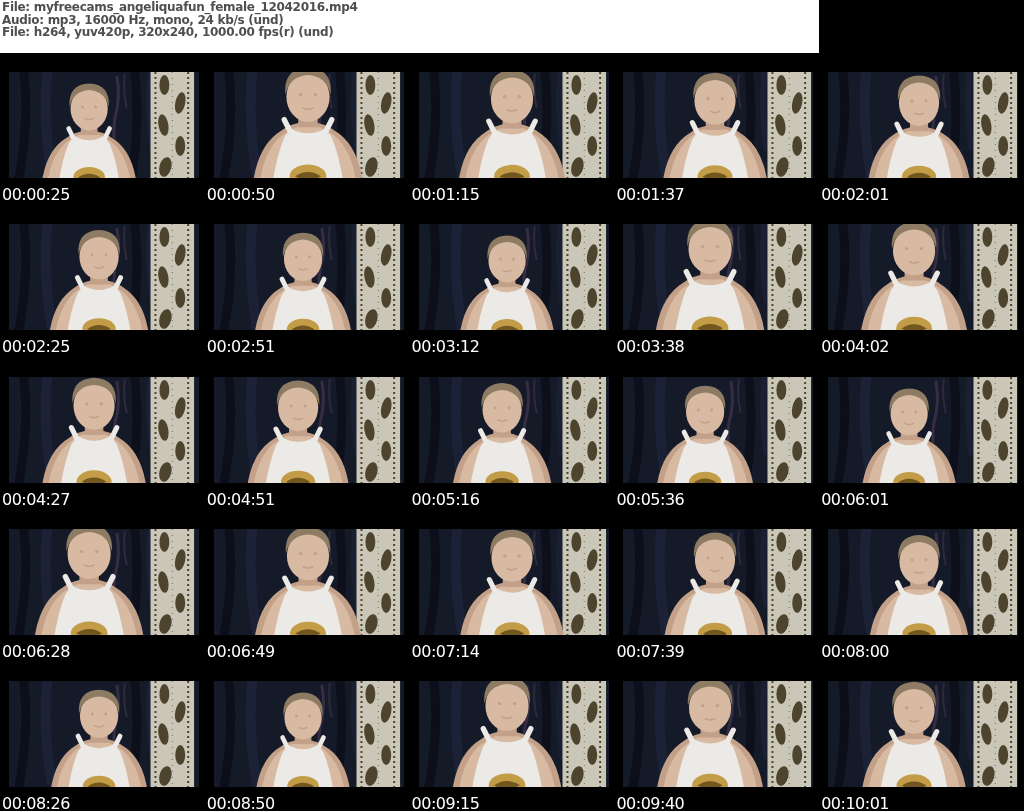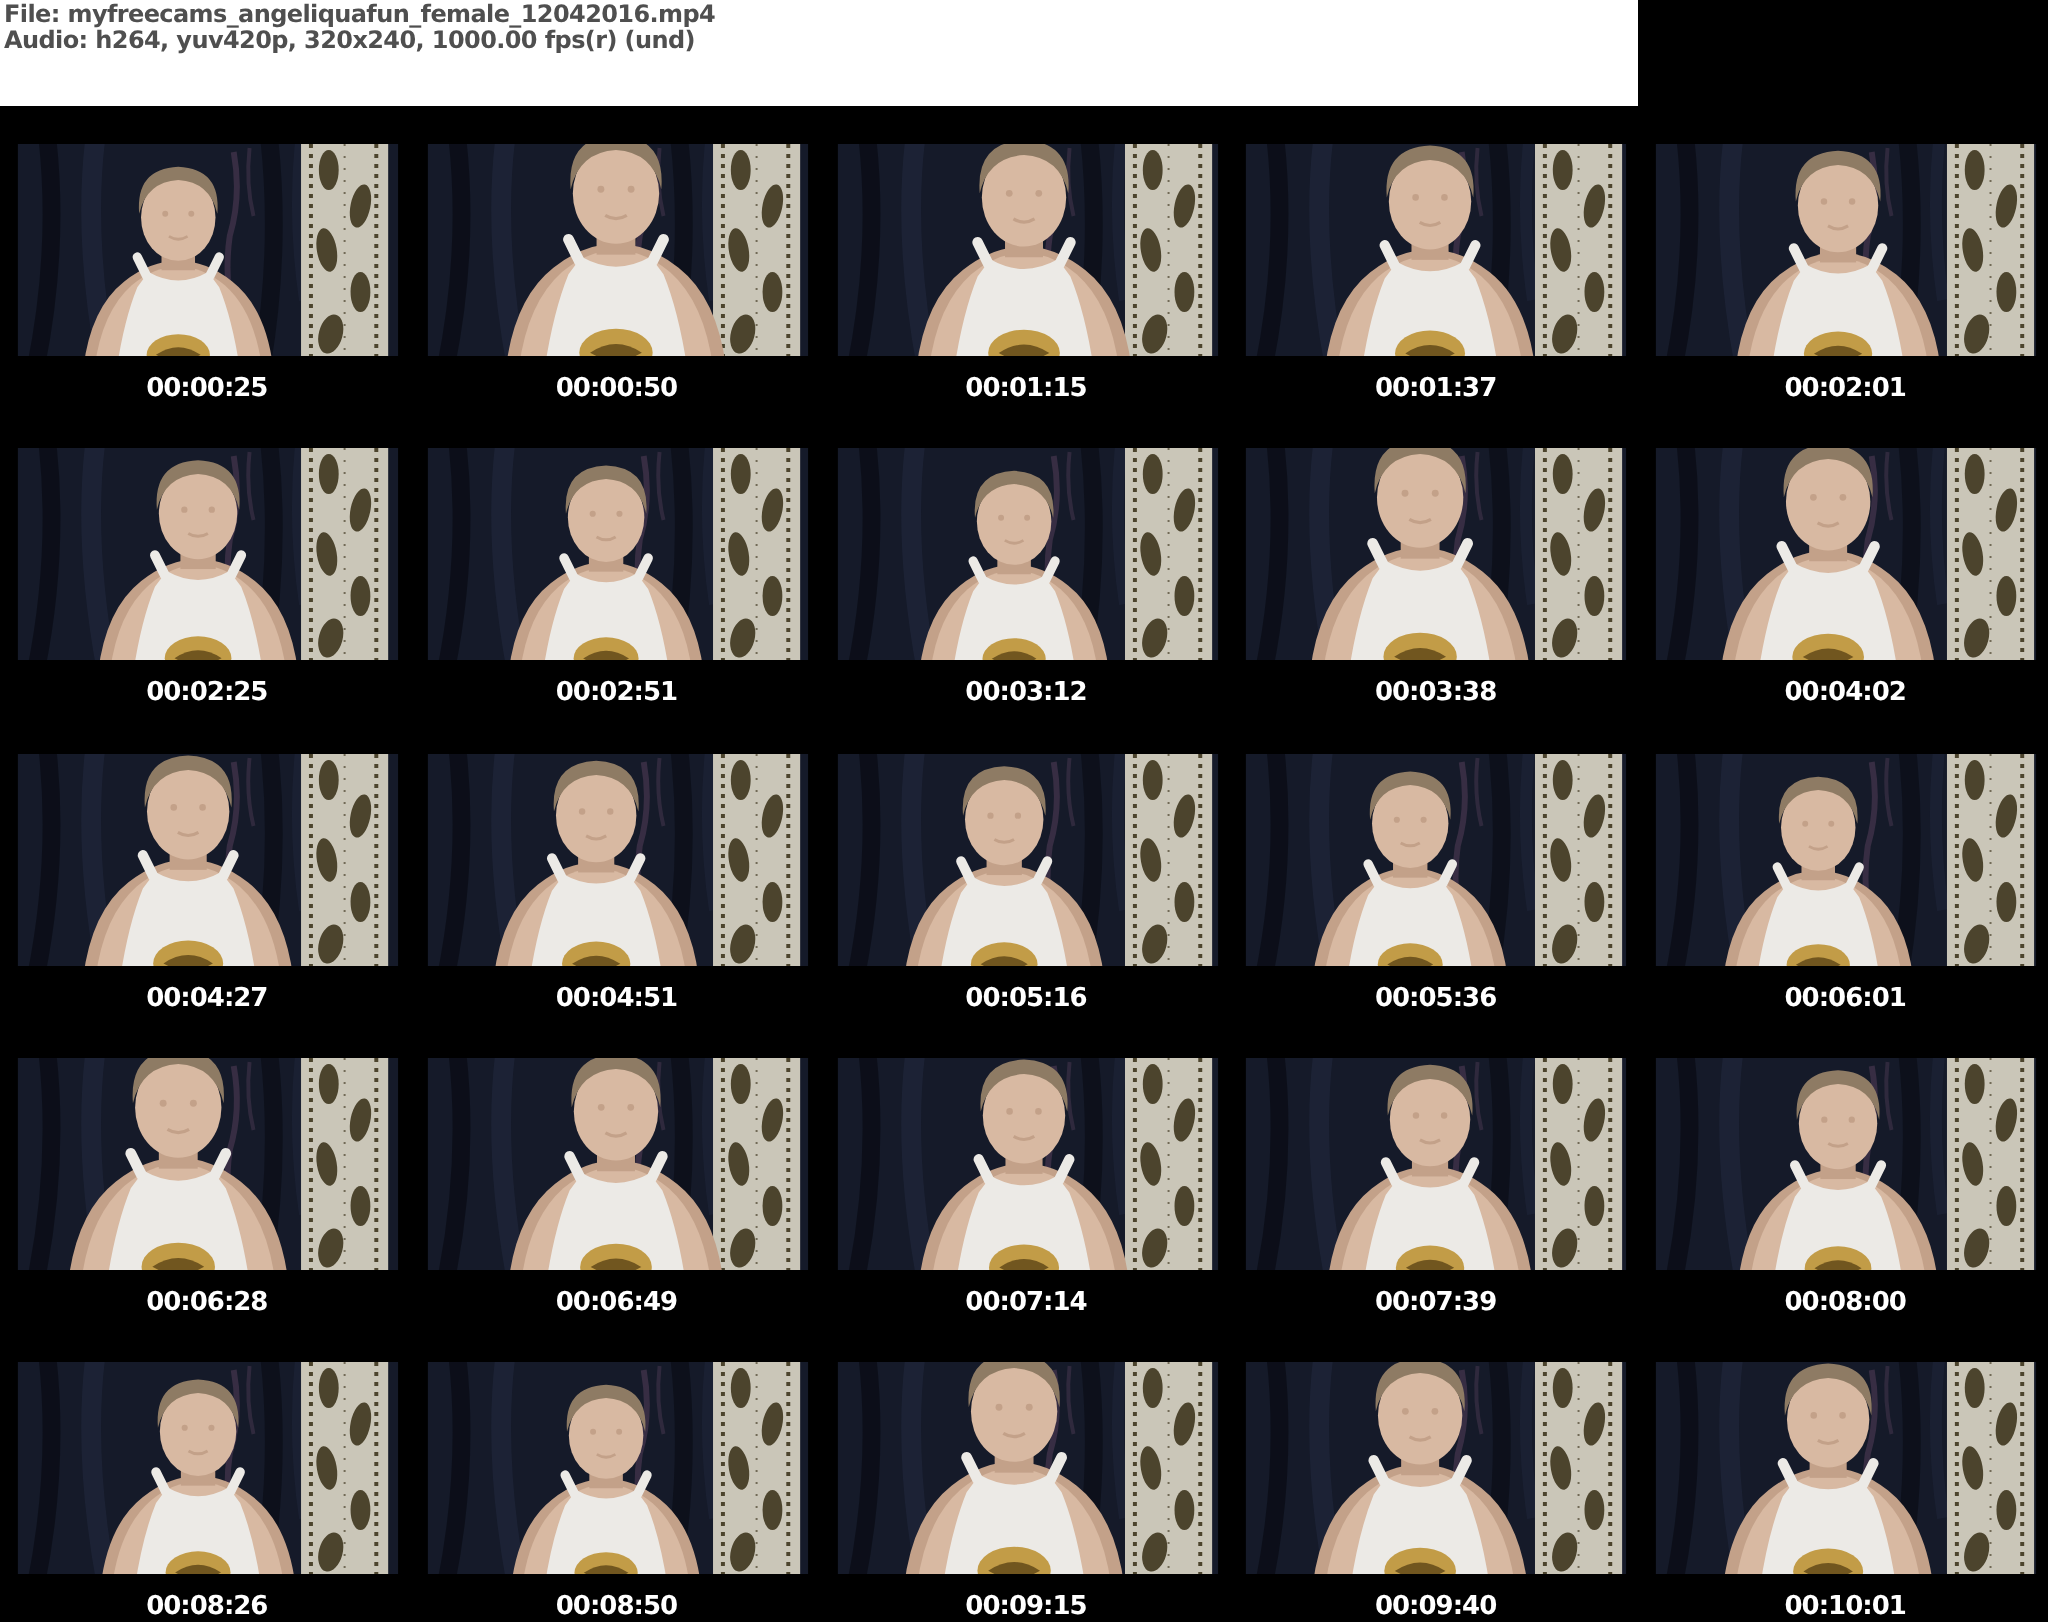--- a/index.html
+++ b/index.html
@@ -33,32 +33,33 @@
   .cell{height:152.33px;}
   .thumb{
     width:201px;height:114px;margin-left:2px;
     background:var(--thumb-bg,#141827);
     overflow:hidden;
   }
   .thumb svg{display:block;width:100%;height:100%;}
   .ts{
     margin:4px 0 0 2px;
     color:var(--ts-color,#fff);
-    font-size:13px;font-weight:bold;line-height:14px;
-    letter-spacing:-0.5px;white-space:nowrap;text-align:center;
+    font-size:16px;font-weight:normal;line-height:14px;
+    letter-spacing:-0.5px;white-space:nowrap;
   }
 </style>
 </head>
 <body>
 
 <div class="sheet">
 
   <header class="meta">
     <div class="meta-line">File: myfreecams_angeliquafun_female_12042016.mp4</div>
-    <div class="meta-line">Audio: h264, yuv420p, 320x240, 1000.00 fps(r) (und)</div>
+    <div class="meta-line">Audio: mp3, 16000 Hz, mono, 24 kb/s (und)</div>
+    <div class="meta-line">File: h264, yuv420p, 320x240, 1000.00 fps(r) (und)</div>
   </header>
 
   <div class="grid" id="grid">
   <div class="cell">
     <div class="thumb">
       <svg viewBox="0 0 203 114" preserveAspectRatio="none">
 
         <rect x="0" y="0" width="203" height="114" fill="var(--thumb-bg)"></rect>
         <path d="M22,0 Q28,55 16,114" stroke="var(--fold-dark)" stroke-width="9" fill="none" opacity="0.85"></path>
         <path d="M46,0 Q40,50 52,114" stroke="var(--fold-light)" stroke-width="10" fill="none" opacity="0.55"></path>

